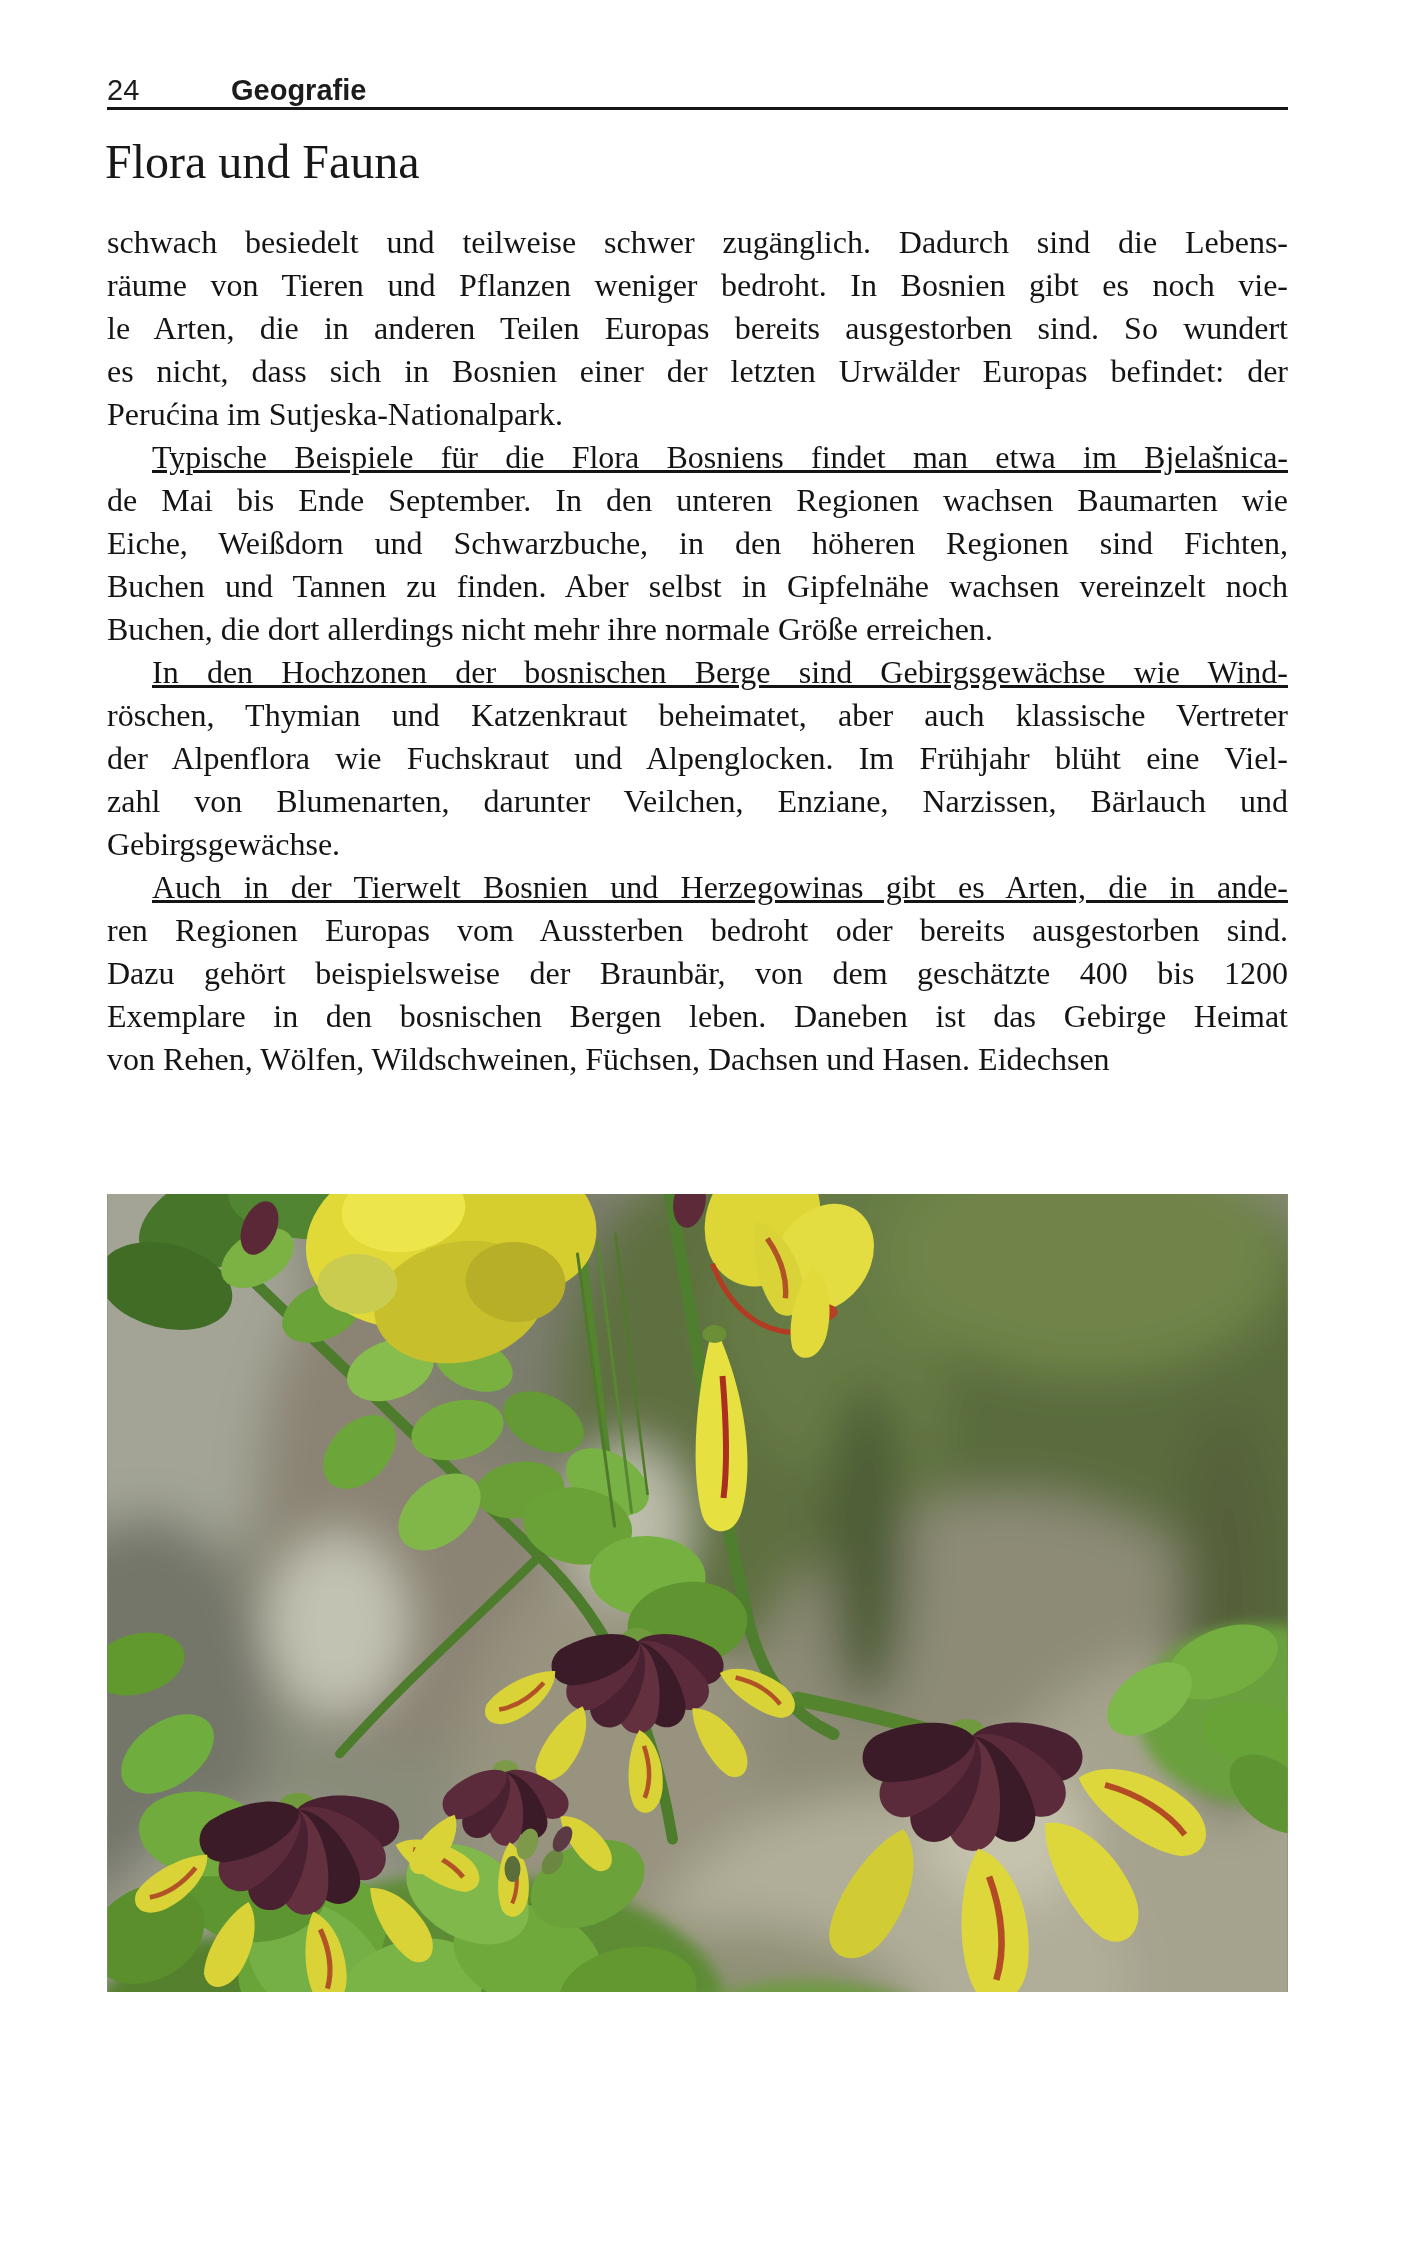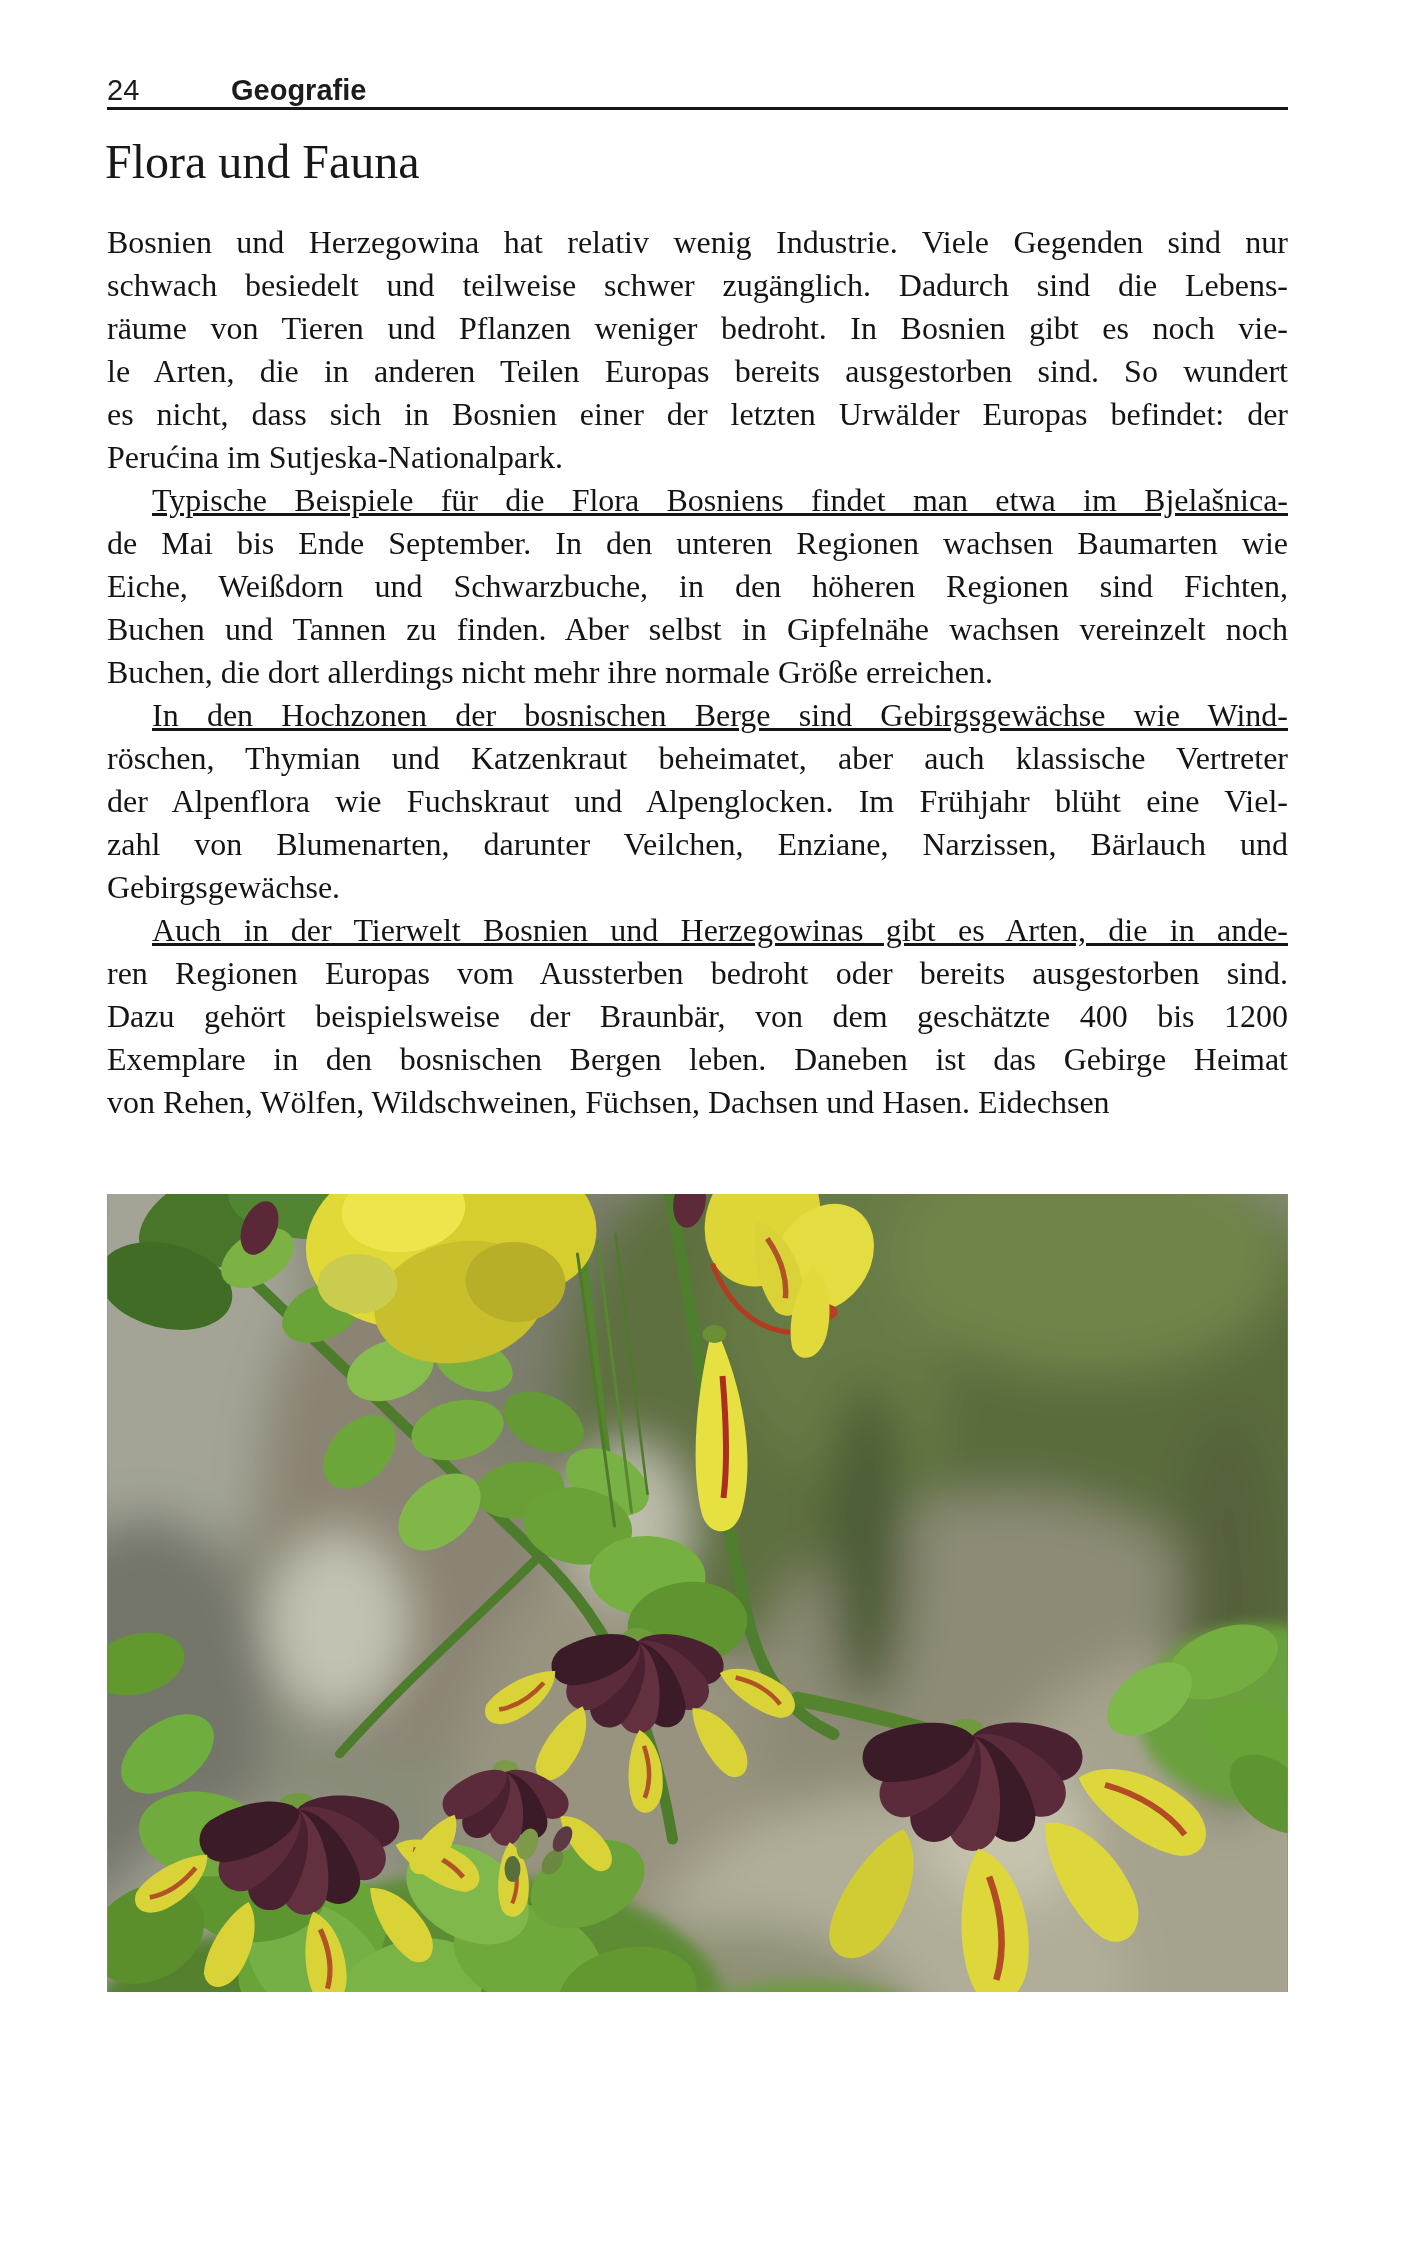--- a/index.html
+++ b/index.html
@@ -50,21 +50,20 @@
 
 <div class="page">
 
   <span class="pnum">24</span>
   <span class="psec">Geografie</span>
   <div class="rule"></div>
 
   <h1 class="title">Flora und Fauna</h1>
 
   <div class="body">
-      <div class="bline">Bosnien und Herzegowina hat relativ wenig Industrie. Viele Gegenden sind nur</div>
       <div class="bline">schwach besiedelt und teilweise schwer zugänglich. Dadurch sind die Lebens-</div>
       <div class="bline">räume von Tieren und Pflanzen weniger bedroht. In Bosnien gibt es noch vie-</div>
       <div class="bline">le Arten, die in anderen Teilen Europas bereits ausgestorben sind. So wundert</div>
       <div class="bline">es nicht, dass sich in Bosnien einer der letzten Urwälder Europas befindet: der</div>
       <div class="bline lastline">Perućina im Sutjeska-Nationalpark.</div>
       <div class="bline indent">Typische Beispiele für die Flora Bosniens findet man etwa im Bjelašnica-</div>
       <div class="bline">de Mai bis Ende September. In den unteren Regionen wachsen Baumarten wie</div>
       <div class="bline">Eiche, Weißdorn und Schwarzbuche, in den höheren Regionen sind Fichten,</div>
       <div class="bline">Buchen und Tannen zu finden. Aber selbst in Gipfelnähe wachsen vereinzelt noch</div>
       <div class="bline lastline">Buchen, die dort allerdings nicht mehr ihre normale Größe erreichen.</div>

